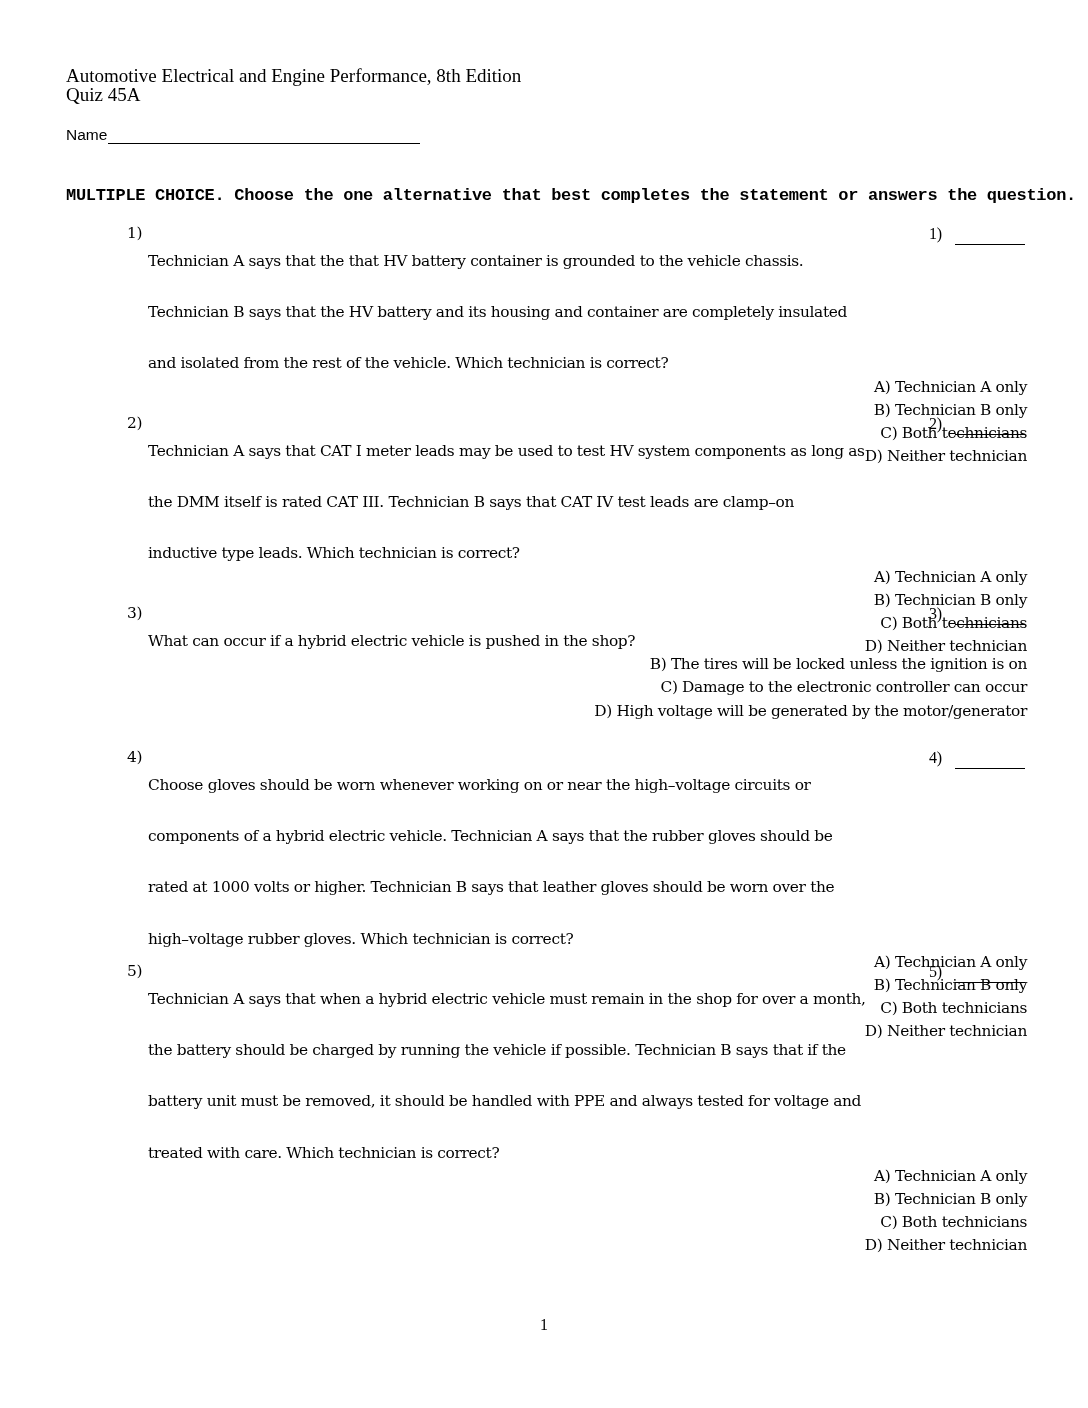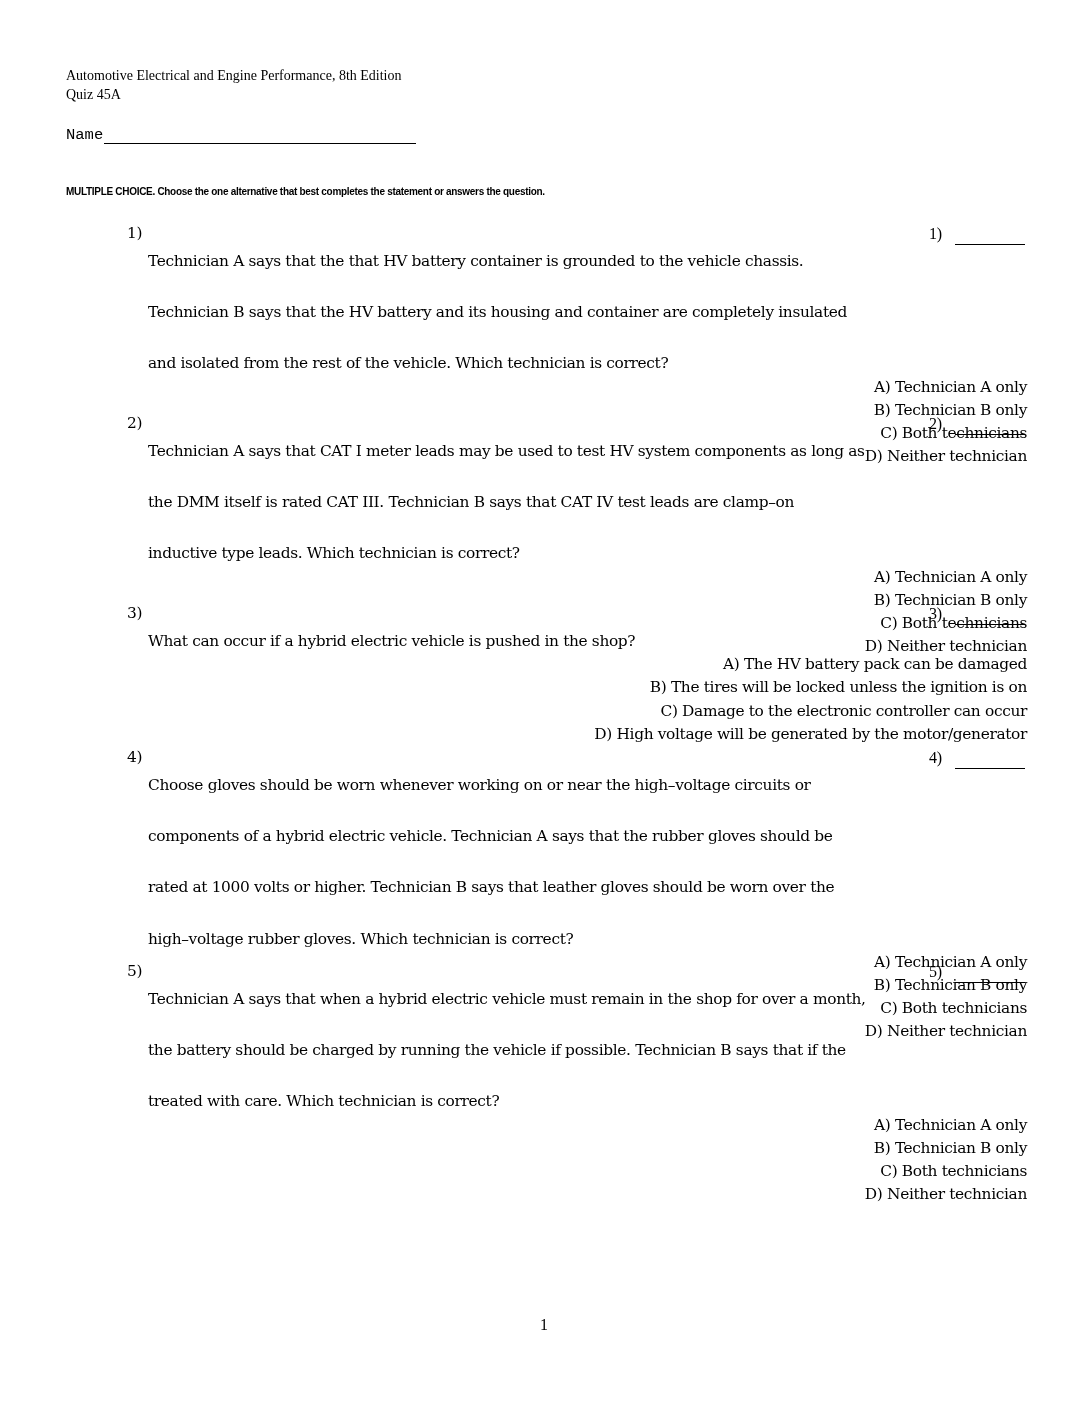--- a/index.html
+++ b/index.html
@@ -13,46 +13,46 @@
       position: relative;
       color: #000;
       font-family: "Liberation Serif", "DejaVu Serif", serif;
       overflow: hidden;
     }
     .header {
       position: absolute;
       left: 66px;
       top: 66px;
       font-family: "Liberation Serif", serif;
-      font-size: 14px;
+      font-size: 19px;
       line-height: 19px;
     }
     .name-row {
       position: absolute;
       left: 66px;
       top: 126px;
       font-size: 15.5px;
       display: flex;
       align-items: flex-end;
-      font-family: Liberation Mono, monospace;
+      font-family: Liberation Sans, sans-serif;
     }
     .name-line {
       display: inline-block;
       width: 312px;
       border-bottom: 1px solid #000;
       height: 17px;
       margin-left: 1px;
     }
     .instructions {
       position: absolute;
       left: 66px;
       top: 186px;
-      font-family: Liberation Sans, sans-serif;
+      font-family: Liberation Mono, monospace;
       font-weight: bold;
-      font-size: 10px;
+      font-size: 17px;
       letter-spacing: -0.3px;
       white-space: nowrap;
     }
     .question {
       position: absolute;
       left: 127px;
       width: 900px;
       font-family: "DejaVu Serif", serif;
       font-size: 15.4px;
       letter-spacing: -0.35px;
@@ -170,21 +170,20 @@
 </div>
 
 <div class="question" style="top:602px;">
   <div class="q-stem">
     <span class="q-num">3)</span>
     <span class="q-text">
       <span class="line">What can occur if a hybrid electric vehicle is pushed in the shop?</span>
     </span>
   </div>
   <div class="options">
-    <span class="option a">A) The HV battery pack can be damaged</span>
     <span class="option b">B) The tires will be locked unless the ignition is on</span>
     <span class="option c">C) Damage to the electronic controller can occur</span>
     <span class="option d">D) High voltage will be generated by the motor/generator</span>
   </div>
   <div class="answer-slot">
     <span class="num">3)</span>
     <span class="blank"></span>
   </div>
 </div>
 
@@ -209,20 +208,21 @@
     <span class="blank"></span>
   </div>
 </div>
 
 <div class="question" style="top:960px;">
   <div class="q-stem">
     <span class="q-num">5)</span>
     <span class="q-text">
       <span class="line">Technician A says that when a hybrid electric vehicle must remain in the shop for over a month,</span>
       <span class="line">the battery should be charged by running the vehicle if possible. Technician B says that if the</span>
+      <span class="line">battery unit must be removed, it should be handled with PPE and always tested for voltage and</span>
       <span class="line">treated with care. Which technician is correct?</span>
     </span>
   </div>
   <div class="options">
     <span class="option a">A) Technician A only</span>
     <span class="option b">B) Technician B only</span>
     <span class="option c">C) Both technicians</span>
     <span class="option d">D) Neither technician</span>
   </div>
   <div class="answer-slot">

